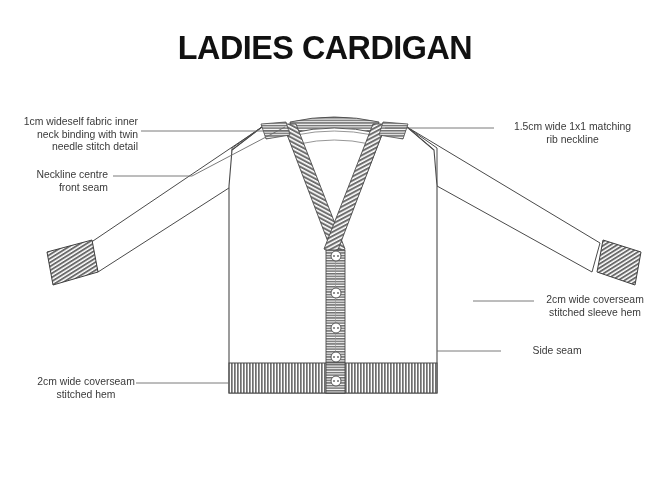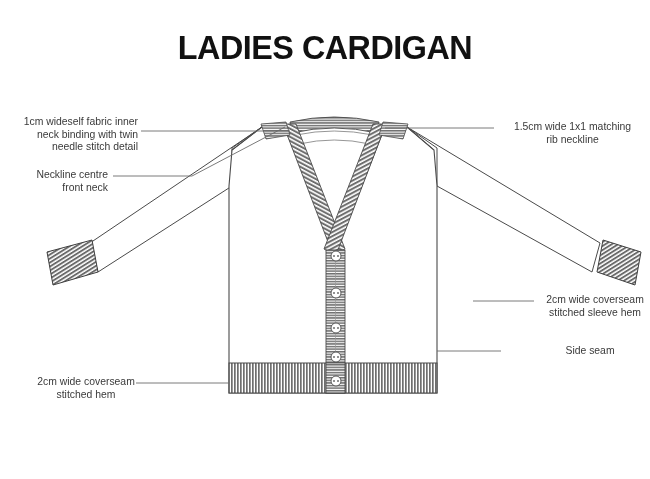--- a/index.html
+++ b/index.html
@@ -191,24 +191,24 @@
     <path d="M437,351 L501,351"></path>
     <path d="M136,383 L229,383"></path>
   </g>
 </svg>
 
 <div class="note r" style="left:8px;top:116px;width:130px;">1cm wideself fabric inner
 neck binding with twin
 needle stitch detail</div>
 
 <div class="note r" style="left:8px;top:169px;width:100px;">Neckline centre
-front neck</div>
+front seam</div>
 
 <div class="note l" style="left:500px;top:121px;width:145px;">1.5cm wide 1x1 matching
 rib neckline</div>
 
 <div class="note l" style="left:540px;top:294px;width:110px;">2cm wide coverseam
 stitched sleeve hem</div>
 
-<div class="note l" style="left:507px;top:345px;width:100px;margin-left:33px;">Side seam</div>
+<div class="note l" style="left:507px;top:345px;width:100px;">Side seam</div>
 
 <div class="note l" style="left:31px;top:376px;width:110px;">2cm wide coverseam
 stitched hem</div>
 
 </body></html>

